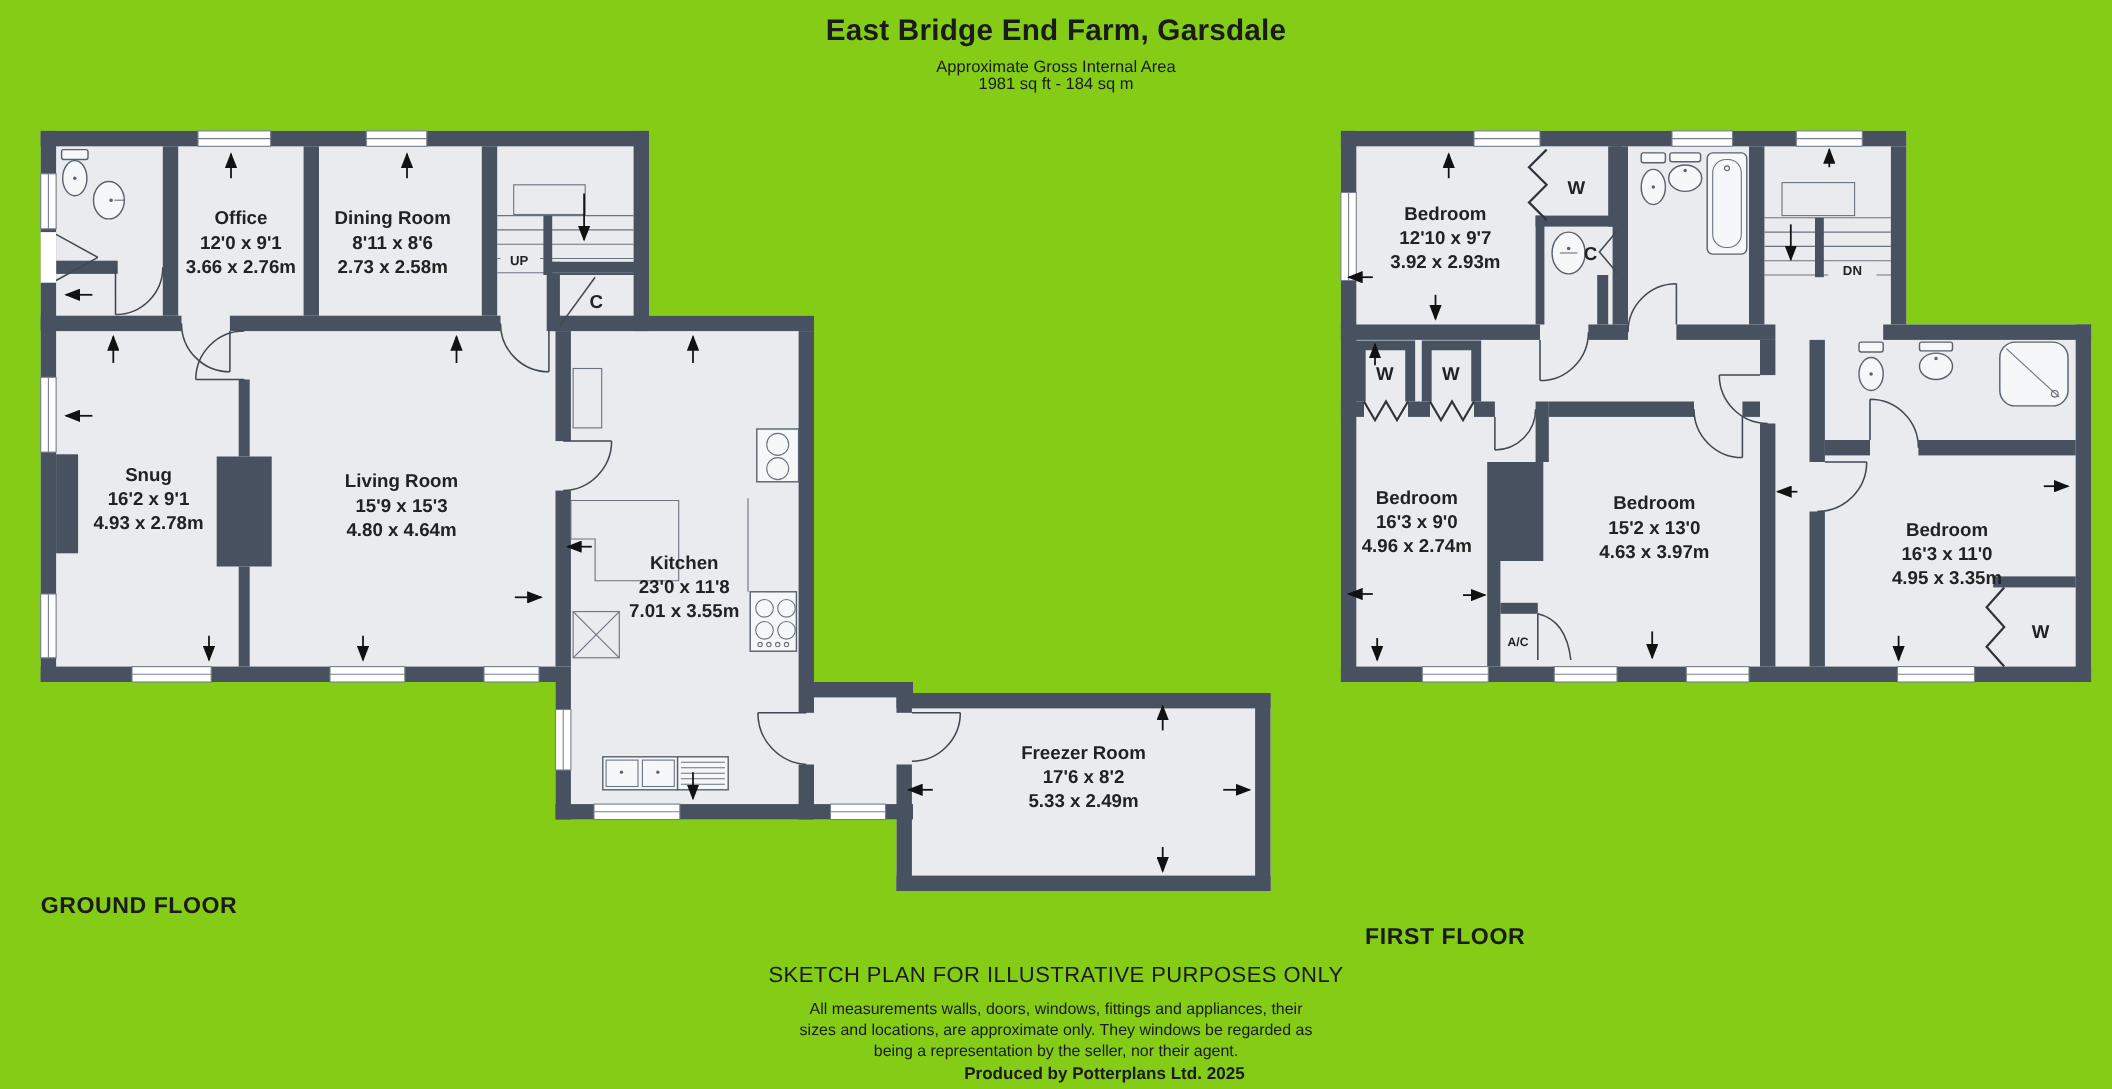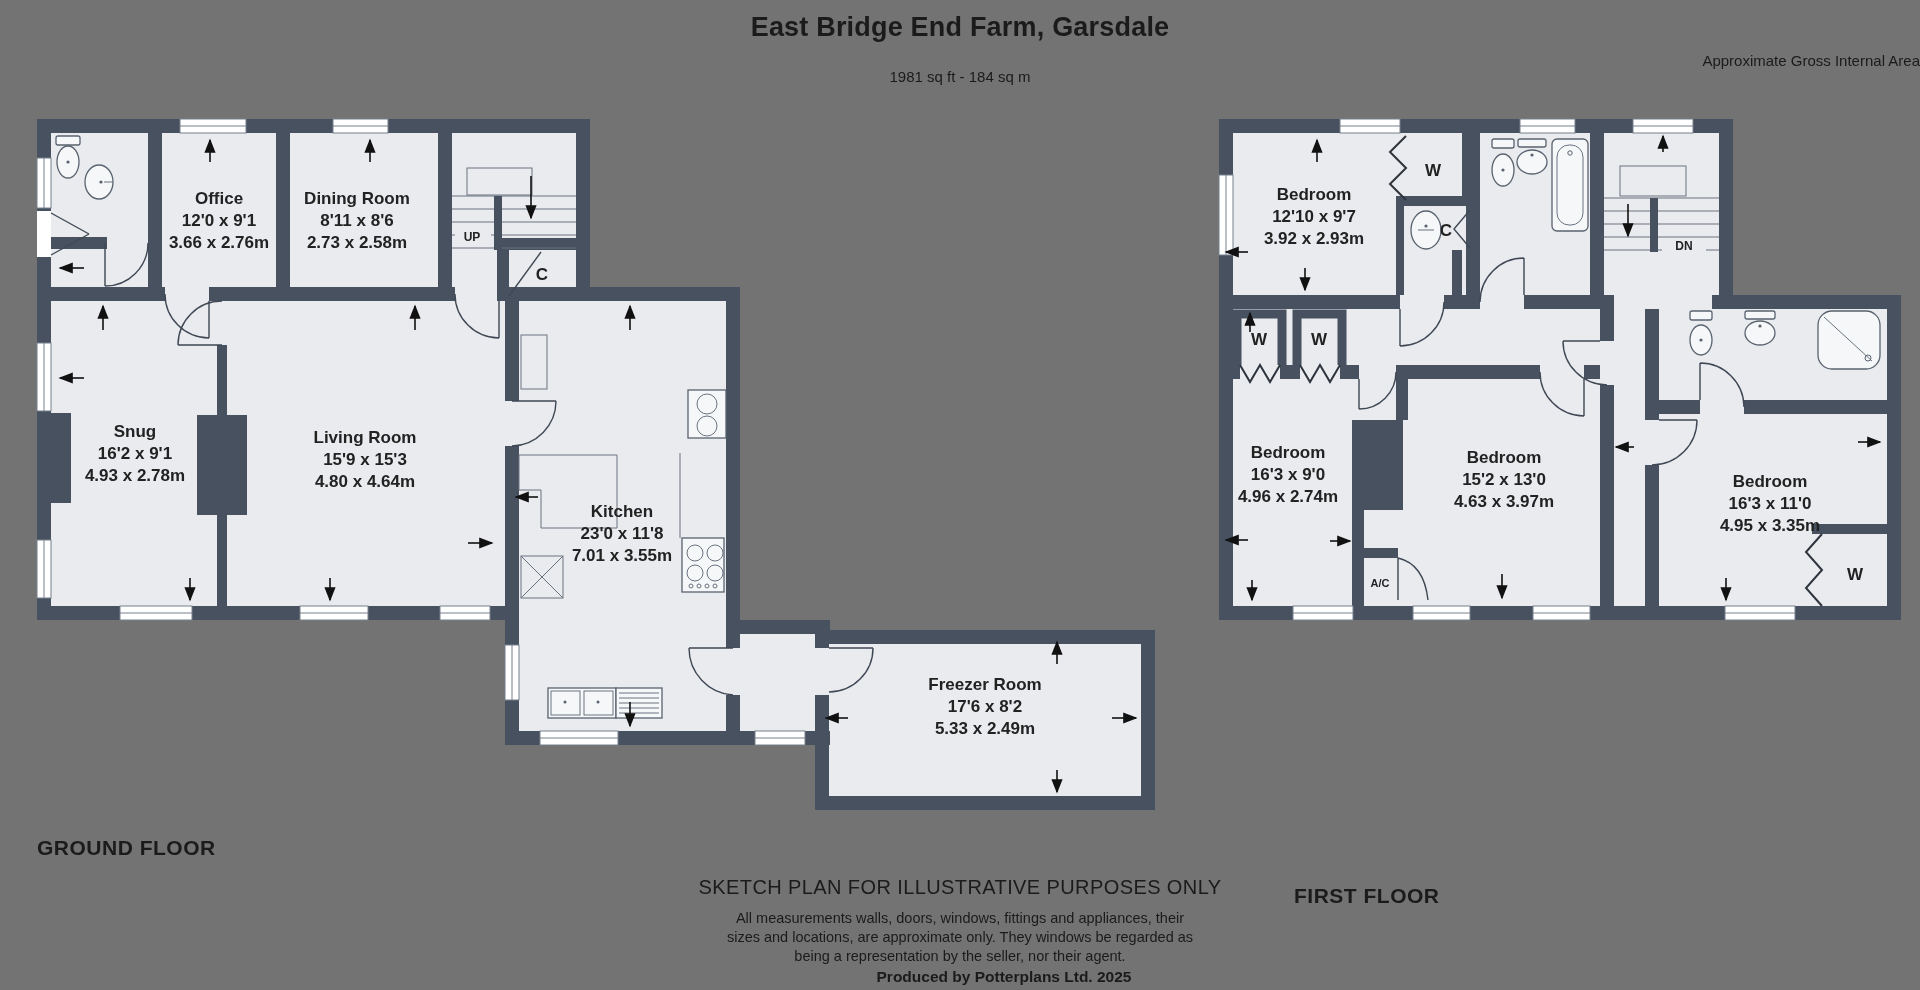--- a/index.html
+++ b/index.html
@@ -1,20 +1,20 @@
 <!DOCTYPE html>
 <html><head>
 <meta charset="utf-8">
 <style>
   html,body{margin:0;padding:0;background:#fff;}
-  .page{position:relative;width:1920px;height:990px;background:#737373;
+  .page{position:relative;width:1920px;height:990px;background:#84cc16;
         font-family:"Liberation Sans",sans-serif;color:#1b1b1b;overflow:hidden;}
   .hdr{position:absolute;left:0;width:100%;text-align:center;}
   .title{top:12px;font-size:27px;font-weight:bold;letter-spacing:.2px;}
-  .subtitle{top:52px;font-size:15px;text-align:right;}
+  .subtitle{top:52px;font-size:15px;}
   .area{top:68px;font-size:15px;}
   .floor-label{position:absolute;font-size:21px;font-weight:bold;letter-spacing:.5px;}
   .ft{position:absolute;left:0;width:100%;text-align:center;}
   .sketch{top:876px;font-size:20px;letter-spacing:.4px;}
   .disc{font-size:14.5px;}
   .d1{top:910px}.d2{top:929px}.d3{top:948px}
   .credit{top:968px;font-size:15.5px;font-weight:bold;margin-left:44px;}
   svg text{fill:#222;}
   .room-name,.room-dim{font-weight:bold;font-size:17px;text-anchor:middle;}
   .tag{font-weight:bold;font-size:17px;text-anchor:middle;}
@@ -430,22 +430,22 @@
         <text class="tag" x="1433" y="176">W</text>
         <text class="tag" x="1259" y="345">W</text>
         <text class="tag" x="1319" y="345">W</text>
         <text class="tag" x="1855" y="580">W</text>
         <text class="tag" x="1446" y="236">C</text>
         <text class="tiny-tag" x="1380" y="587">A/C</text>
       </g>
     </g>
   </svg>
 
-  <div class="floor-label" style="left:37px;top:836px;">GROUND FLOOR</div>
-  <div class="floor-label" style="left:1294px;top:840px;margin-top:44px;">FIRST FLOOR</div>
+  <div class="floor-label" style="left:37px;top:812px;">GROUND FLOOR</div>
+  <div class="floor-label" style="left:1241px;top:840px;">FIRST FLOOR</div>
 
   <div class="ft disc d1">All measurements walls, doors, windows, fittings and appliances, their</div>
   <div class="ft sketch">SKETCH PLAN FOR ILLUSTRATIVE PURPOSES ONLY</div>
   <div class="ft disc d2">sizes and locations, are approximate only. They windows be regarded as</div>
   <div class="ft disc d3">being a representation by the seller, nor their agent.</div>
   <div class="ft credit">Produced by Potterplans Ltd. 2025</div>
 
 </div>
 
 </body></html>

